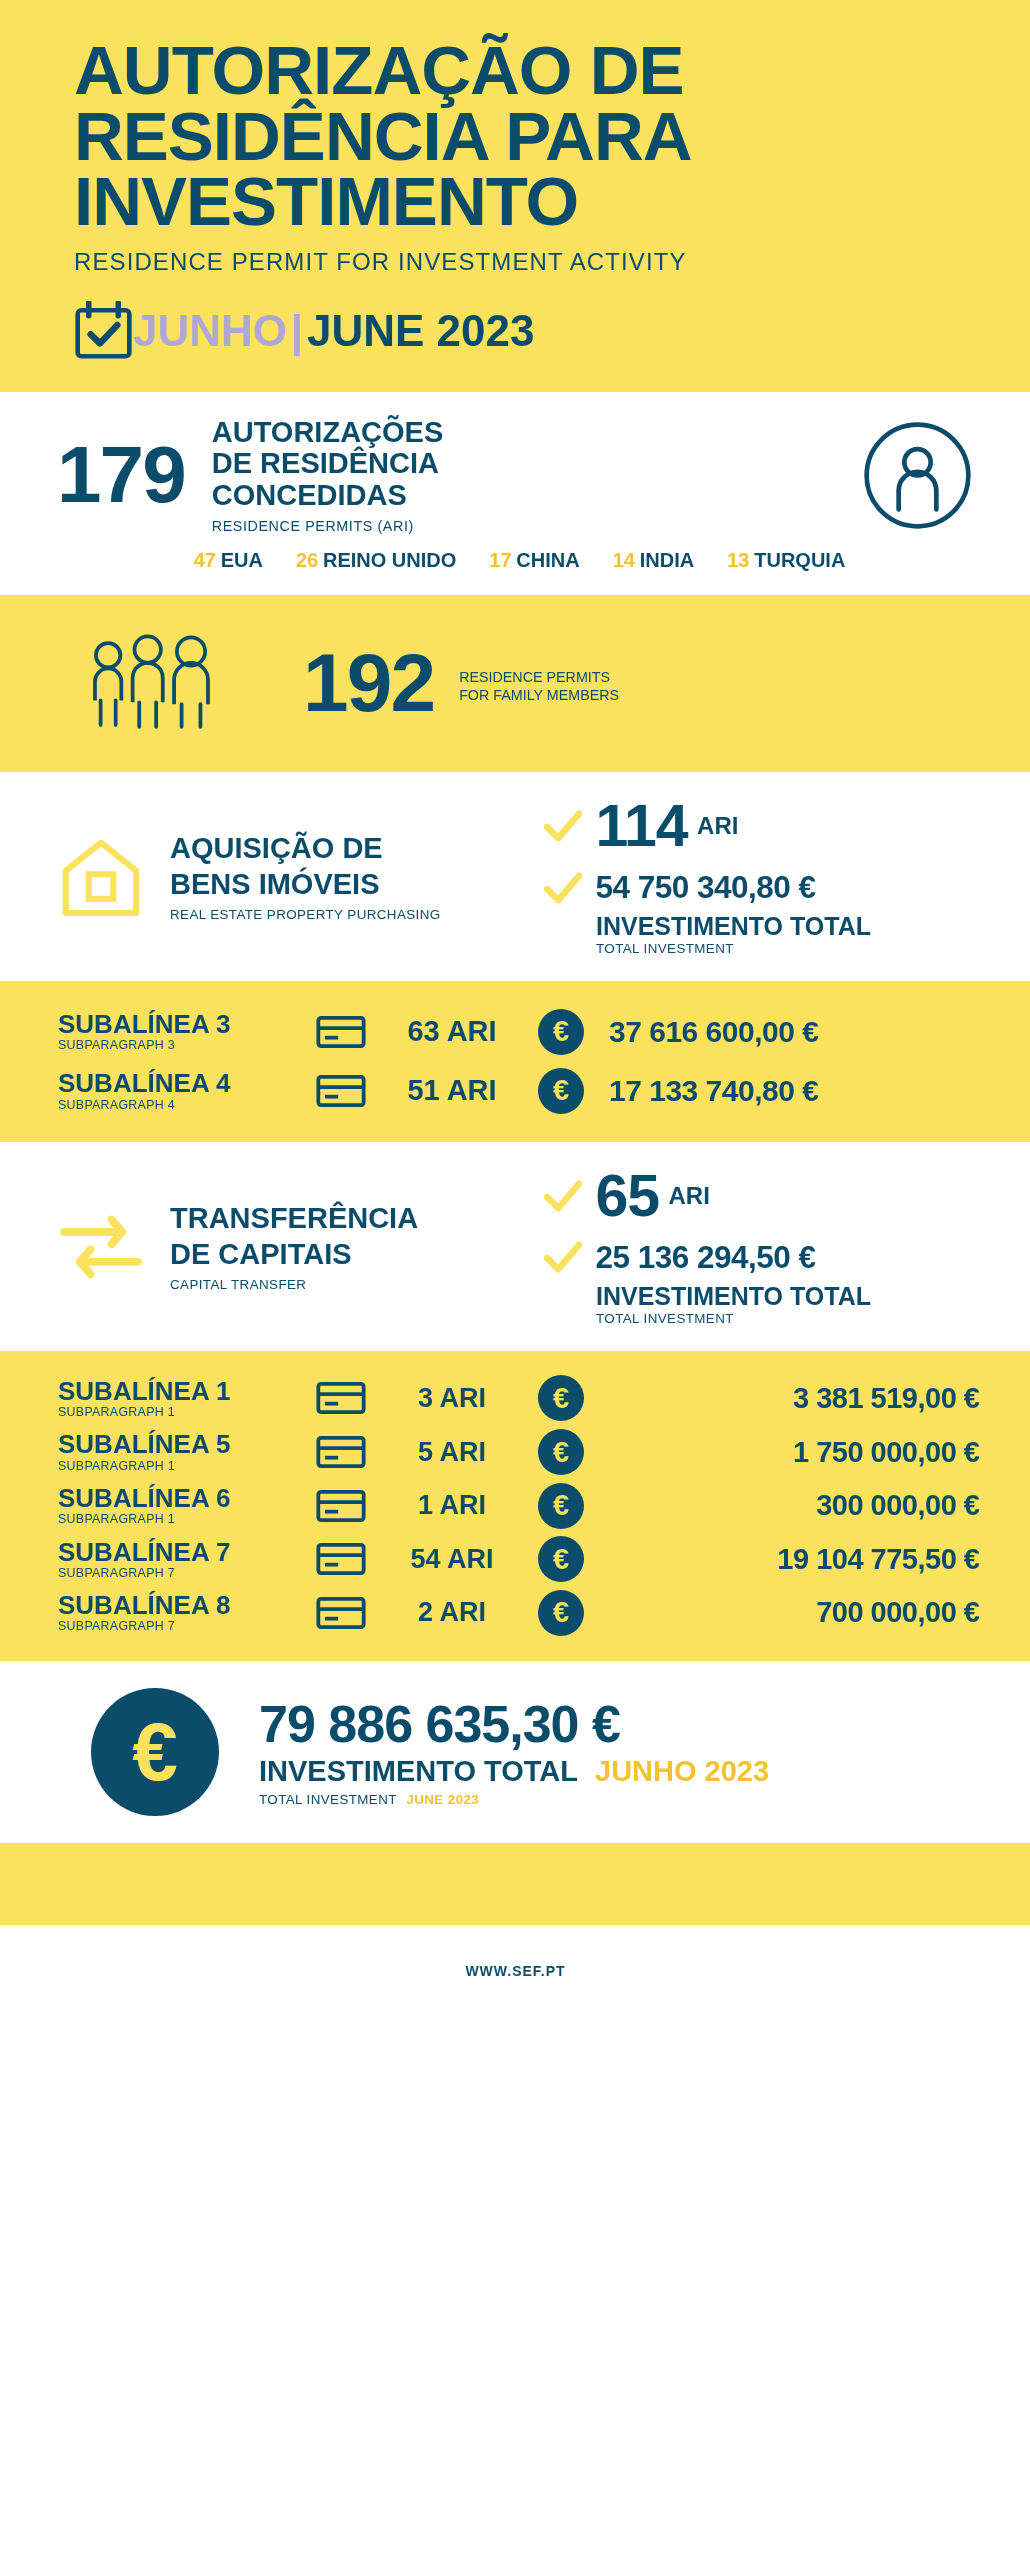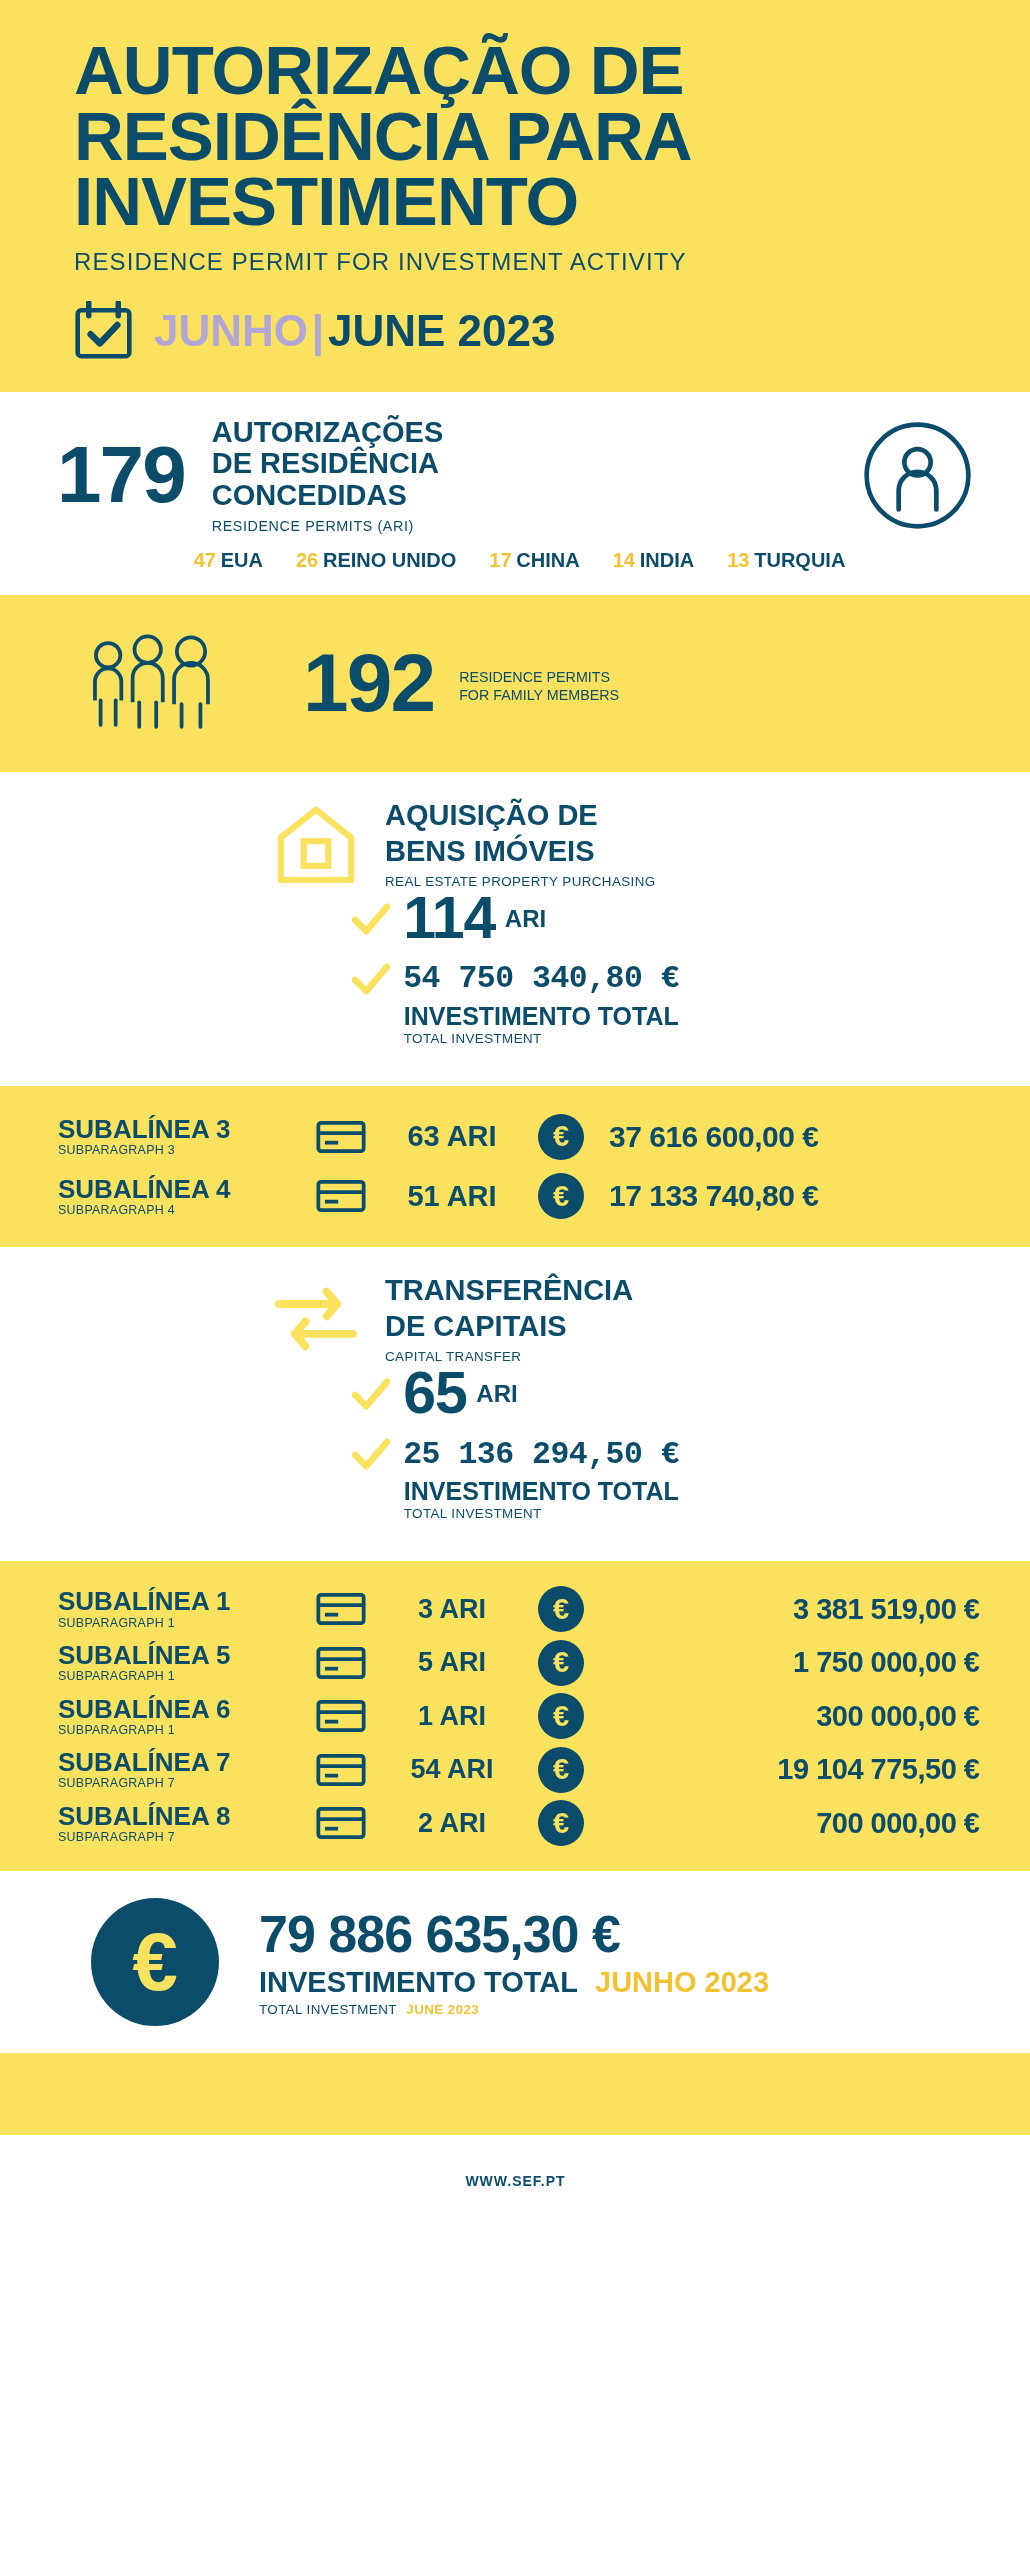--- a/index.html
+++ b/index.html
@@ -36,21 +36,20 @@
     color: #0B4C6B;
     font-size: 24px;
     font-weight: 400;
     letter-spacing: 1.1px;
     margin-top: 13.4px;
     text-transform: uppercase;
   }
   .month-row {
     display: flex;
     align-items: center;
-    gap: 21px;
     margin-top: 25px;
   }
   .cal-icon { width: 59px; height: 59px; flex: 0 0 auto; }
   .month-text {
     font-size: 44px;
     font-weight: 800;
     letter-spacing: 0px;
   }
   .month-text .pt { color: #B0A7D6; }
   .month-text .sep { color: #B0A7D6; padding: 0 3.8px; }
@@ -134,24 +133,23 @@
     color: #0B4C6B;
     font-size: 14.3px;
     line-height: 1.25;
     margin-top: 7.6px;
     text-transform: uppercase;
   }
 
   
   .cat {
     background: #ffffff;
-    padding: 25px 57px 40px 57px;
-    display: flex;
-    align-items: center;
-    flex-direction: column;
+    padding: 25px 57px 25px 57px;
+    display: flex;
+    align-items: center;
   }
   .cat-left {
     display: flex;
     align-items: center;
     width: 487px;
     flex: 0 0 auto;
   }
   .cat-icon { width: 88px; height: 88px; flex: 0 0 auto; }
   .cat-label { margin-left: 25px; }
   .cat-label .t1 {
@@ -196,21 +194,21 @@
     font-size: 25px;
     font-weight: 800;
     text-transform: uppercase;
   }
   .cat-total-line .t2 {
     color: #0B4C6B;
     font-size: 13.4px;
     letter-spacing: 0.4px;
     text-transform: uppercase;
   }
-  .check-line + .check-line { margin-top: 13.4px; font-family: Liberation Mono, monospace; }
+  .check-line + .check-line { margin-top: 13.4px; }
 
   
   .sub-table {
     background: #FAE25F;
     padding: 21px 42px 21px 42px;
   }
   .sub-row {
     display: flex;
     align-items: center;
     padding: 6.7px 0;

